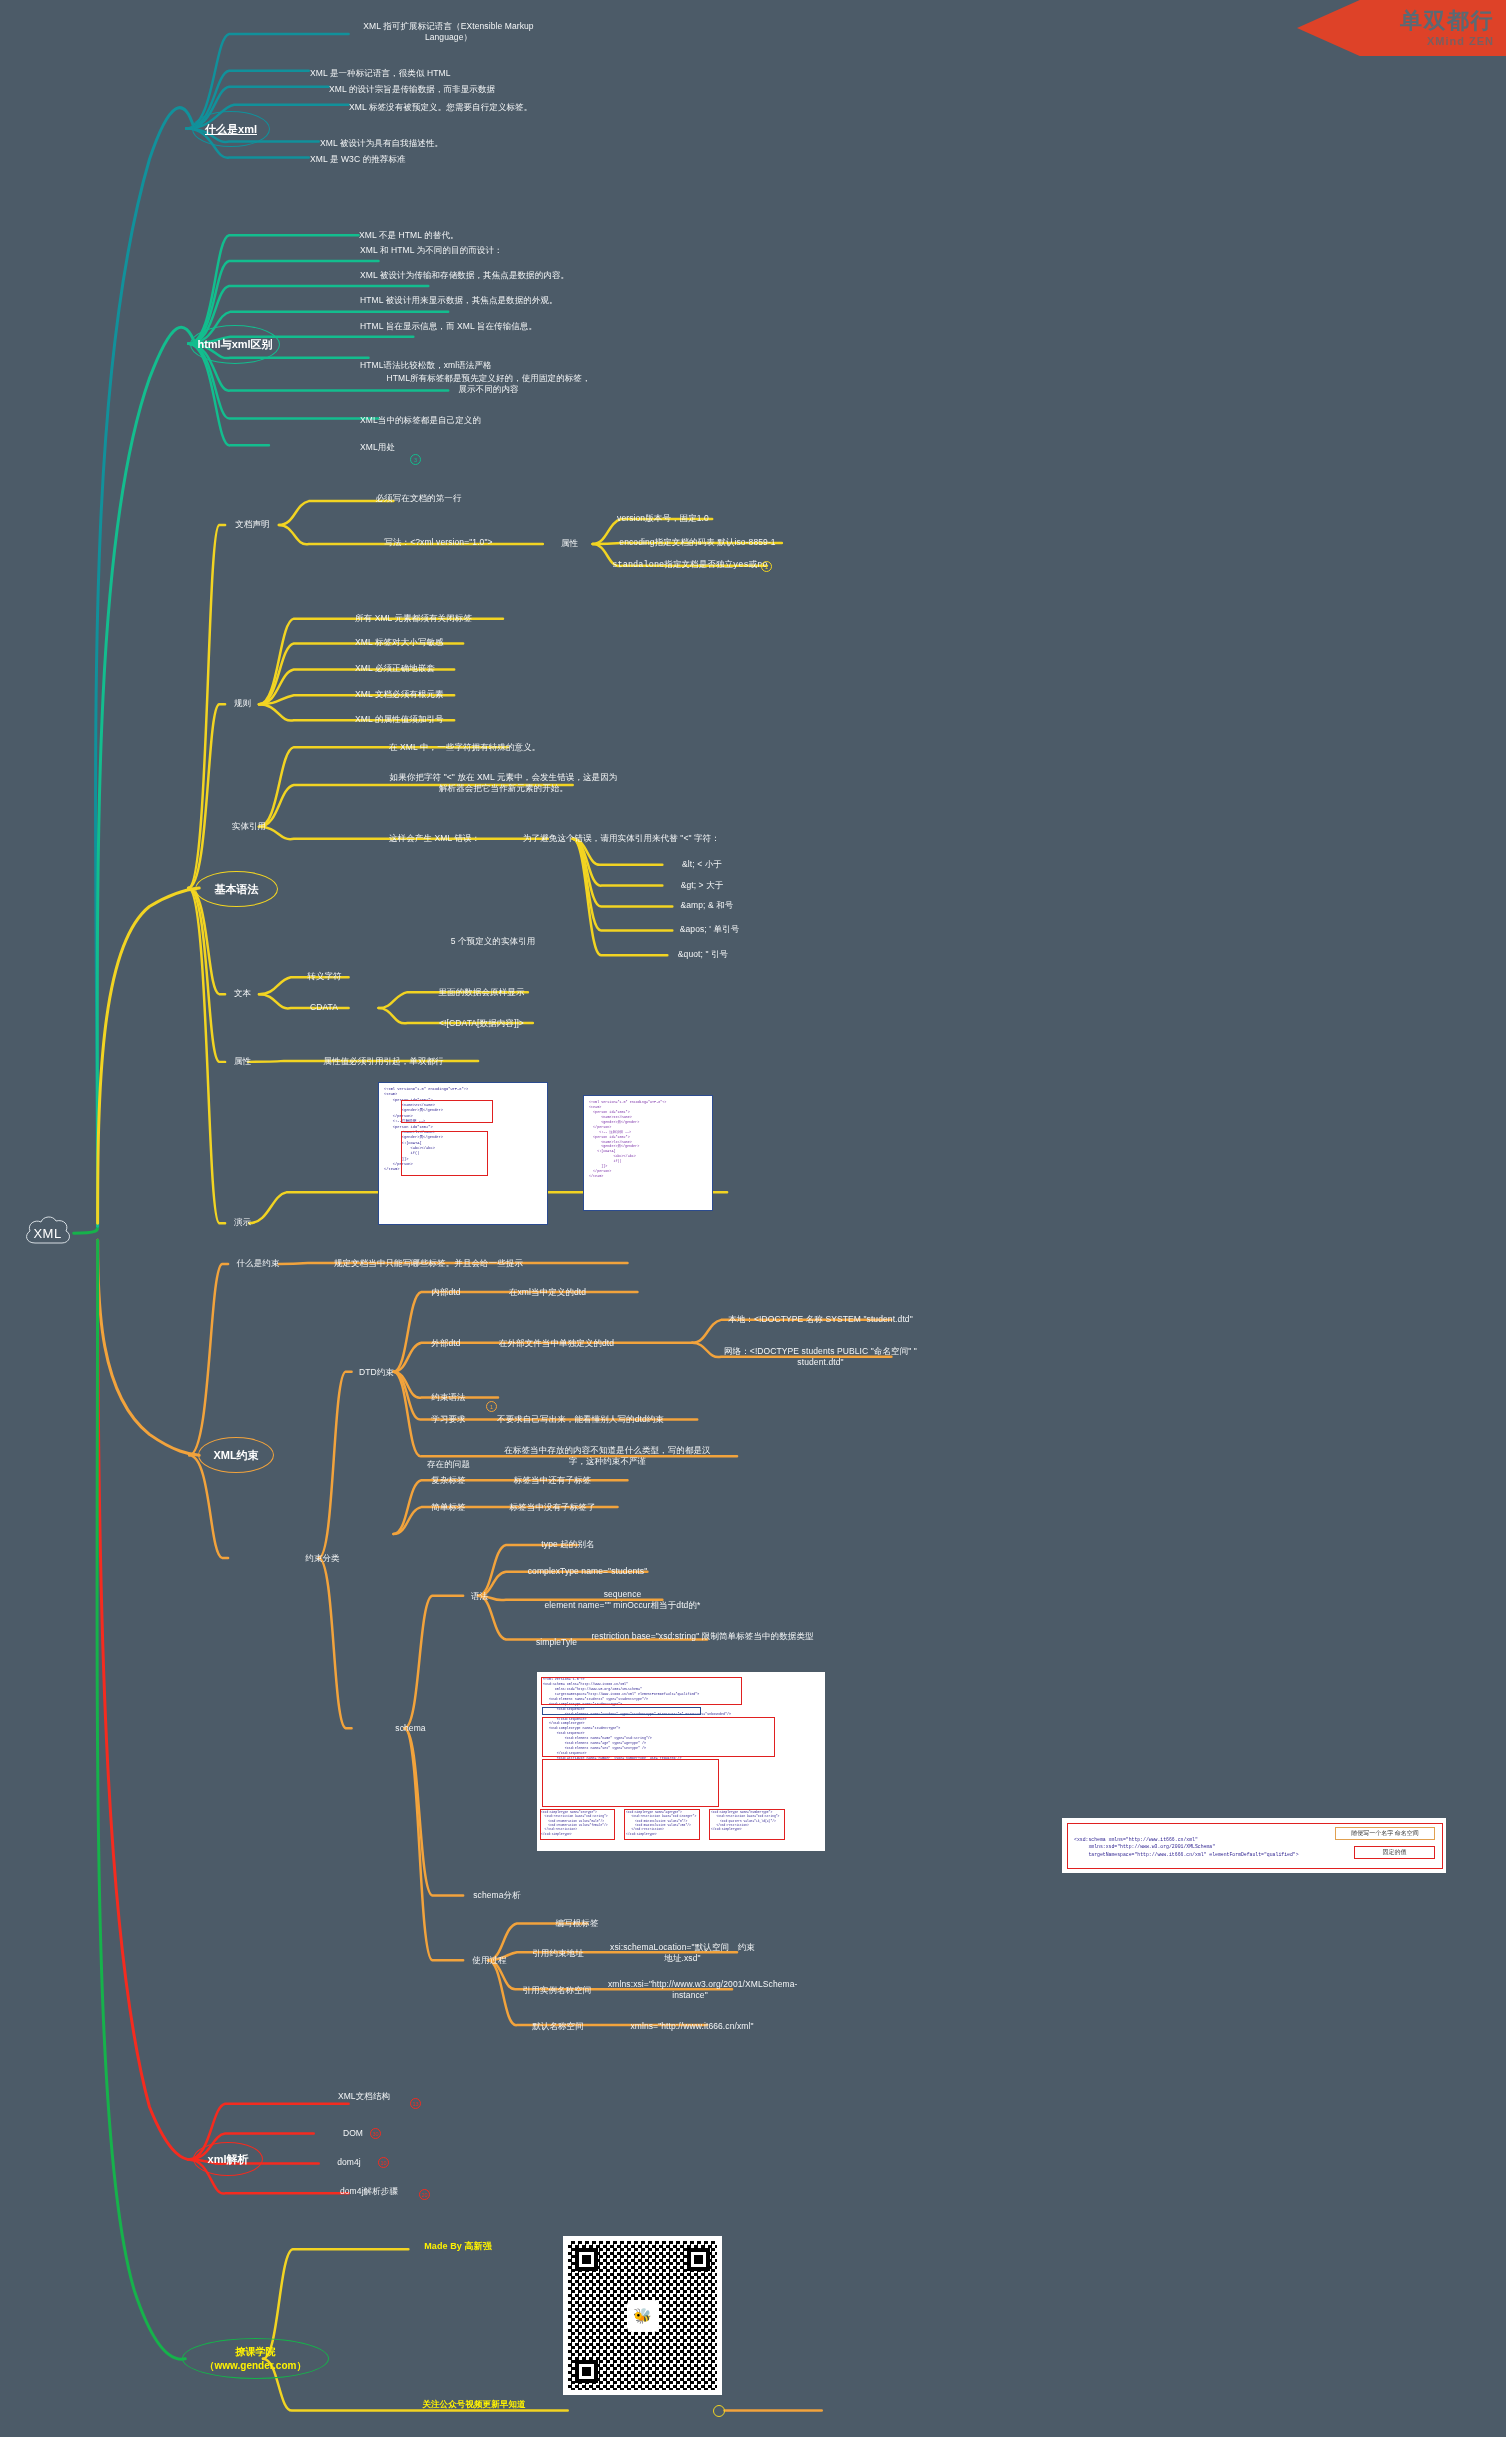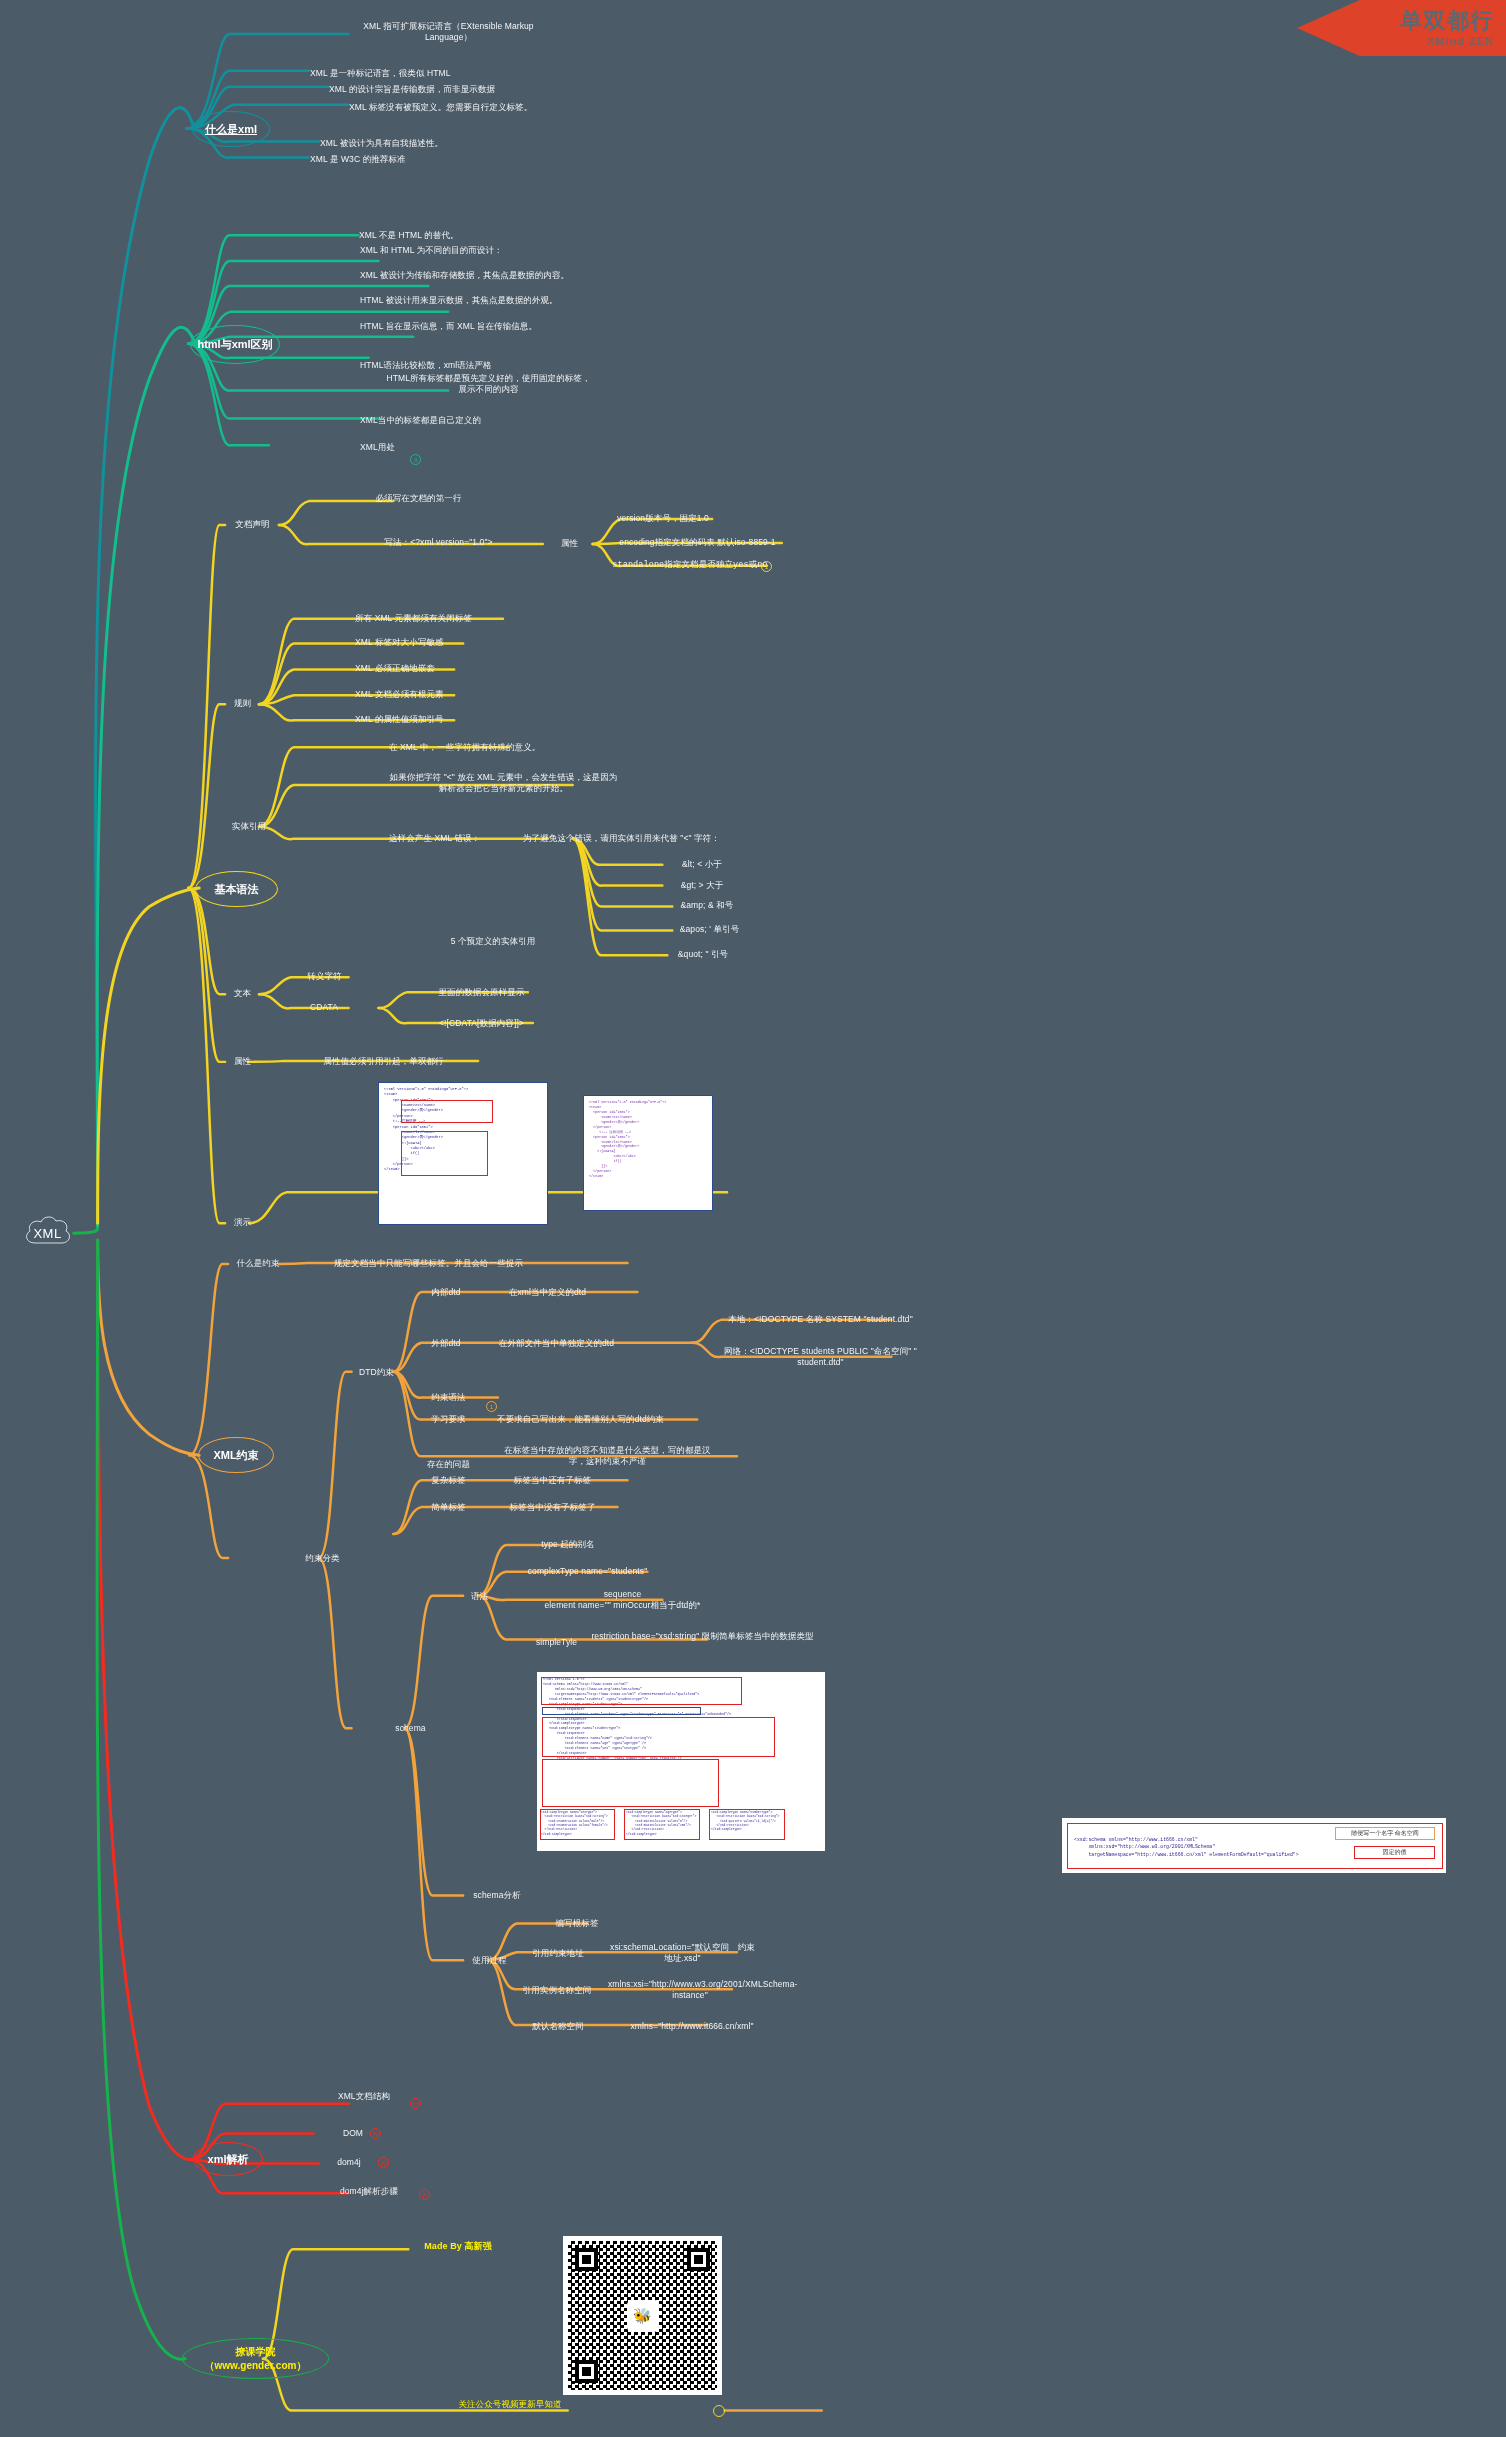--- a/index.html
+++ b/index.html
@@ -474,21 +474,21 @@
   <div class="marker red" style="left:370px;top:2128px;">30</div>
   <div class="node" style="left:319px;top:2157px;width:60px;">dom4j</div>
   <div class="marker red" style="left:378px;top:2157px;">10</div>
   <div class="node" style="left:319px;top:2186px;width:100px;">dom4j解析步骤</div>
   <div class="marker red" style="left:419px;top:2189px;">20</div>
 
   <div class="topic t-school" style="left:182px;top:2338px;width:147px;height:41px;">
     <span>撩课学院（www.gender.com）</span>
   </div>
   <div class="node" style="left:408px;top:2240px;width:100px;color:#FFF200;font-weight:bold;font-size:9px;">Made By 高新强</div>
-  <div class="node" style="left:428px;top:2399px;width:164px;color:#FFF200;font-weight:normal;font-size:8.5px;">关注公众号视频更新早知道</div>
+  <div class="node" style="left:392px;top:2399px;width:164px;color:#FFF200;font-weight:bold;font-size:8.5px;">关注公众号视频更新早知道</div>
   <div class="marker" style="left:713px;top:2405px;width:12px;height:12px;font-size:0;"></div>
 
   <div class="qr" style="left:563px;top:2236px;width:159px;height:159px;">
     <div class="inner"></div>
     <div class="eye" style="left:12px;top:12px;">
         <i></i>
       </div>
     <div class="eye" style="right:12px;top:12px;">
         <i></i>
       </div>

